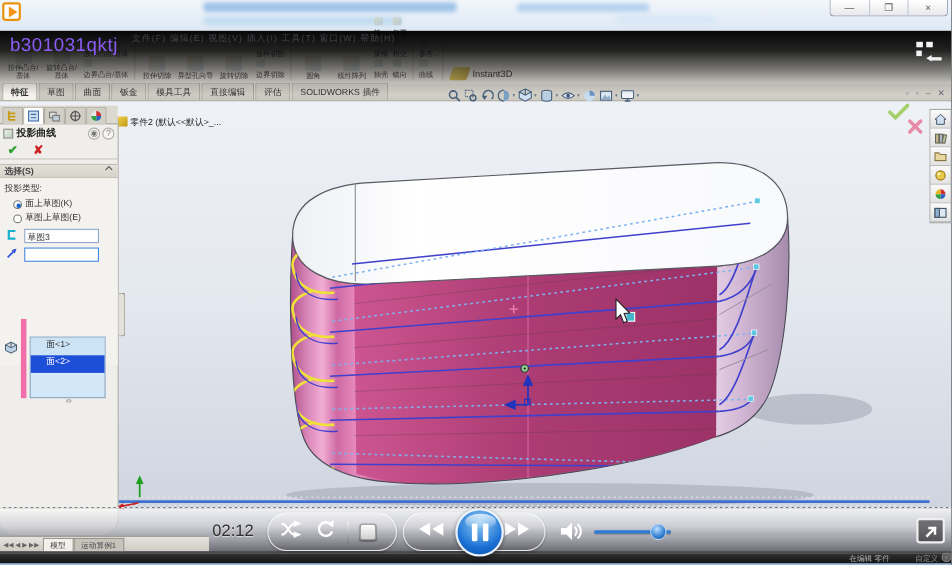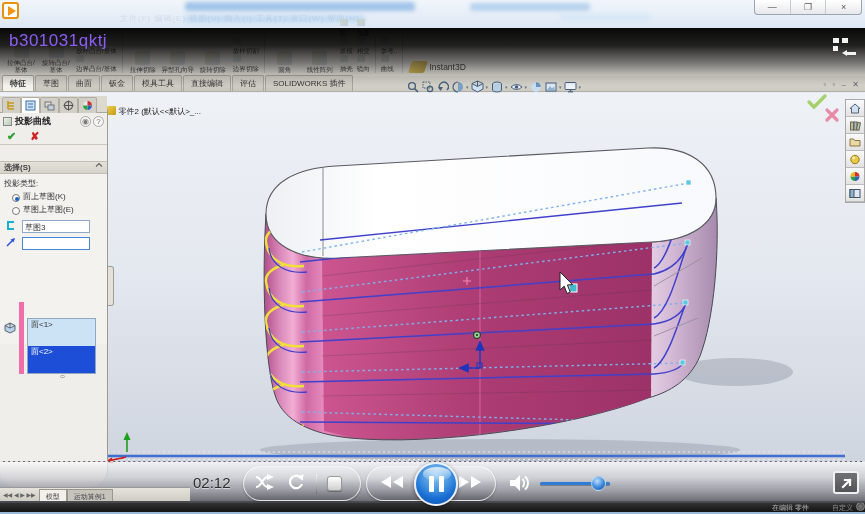--- a/index.html
+++ b/index.html
@@ -21,21 +21,21 @@
   
   .ribbon{left:0;top:28px;width:865px;height:48px;background:linear-gradient(#f2f0ea,#e6e3db);z-index:2;display:flex;align-items:flex-end;padding:2px 2px 3px 4px;}
   .rib-big{width:34px;text-align:center;font-size:6.5px;line-height:7px;color:#3a3a3a;margin-right:1px;}
   .rib-big .ric{width:15px;height:14px;margin:0 auto 1px;border-radius:2px;background:linear-gradient(135deg,#d8cfa8,#b9c4d8);opacity:.8;}
   .rib-stack{display:flex;flex-direction:column;justify-content:flex-end;font-size:6.5px;line-height:9px;color:#3a3a3a;margin:0 2px;white-space:nowrap;}
   .rib-stack span{display:block;}
   .rib-stack .ric2{display:inline-block;width:8px;height:7px;background:linear-gradient(135deg,#cfd8b9,#b9c4d8);border-radius:1px;margin-right:2px;opacity:.8;}
   .rib-sep{width:1px;height:38px;background:#c9c5bc;margin:0 3px;}
   .rib-i3d{display:flex;align-items:center;font-size:8.5px;color:#333;margin-left:4px;}
   .rib-i3d .ric{width:16px;height:12px;background:linear-gradient(135deg,#e8c84a,#b09020);border-radius:2px;margin-right:3px;transform:skewX(-18deg);opacity:.85;}
-  .menu-faint{left:120px;top:13px;font-size:8px;color:rgba(165,178,200,.30);letter-spacing:1px;z-index:12;white-space:nowrap;}
+  .menu-faint{left:120px;top:29px;font-size:8px;color:rgba(165,178,200,.30);letter-spacing:1px;z-index:12;white-space:nowrap;}
 
   
   .tabbar{left:0;top:76px;width:865px;height:16px;background:linear-gradient(#dcd9d1,#cdcac2);border-bottom:1px solid #b2afa7;z-index:2;display:flex;align-items:flex-end;padding-left:2px;}
   .swtab{font-size:8px;color:#333;padding:2px 7px 2px;border:1px solid #a8a59d;border-bottom:none;background:linear-gradient(#d6d3cb,#c9c6be);margin-right:1px;border-radius:2px 2px 0 0;white-space:nowrap;}
   .swtab.active{background:#f4f2ec;font-weight:bold;}
   .docwin-ctrl{position:absolute;right:4px;top:80px;font-size:8px;color:#667;z-index:4;letter-spacing:2px;}
 
   
   .workarea{left:0;top:93px;width:865px;height:394px;background:linear-gradient(#eef1f6 0%,#e4e8ef 45%,#ccd2dd 100%);z-index:1;}
   .model-svg{left:0;top:0;width:865px;height:514px;z-index:2;pointer-events:none;}
@@ -59,34 +59,34 @@
   .pm-tabs{display:flex;height:17px;background:#dcd9d1;border-bottom:1px solid #aaa79f;padding-left:2px;}
   .pm-tab{width:19px;height:16px;margin-top:1px;display:flex;align-items:center;justify-content:center;border:1px solid #b0ada5;border-bottom:none;background:#d2cfc7;border-radius:2px 2px 0 0;}
   .pm-tab.active{background:#fff;}
   .pm-title{display:flex;align-items:center;height:16px;padding:0 3px;font-weight:bold;font-size:9px;color:#222;}
   .pm-title .cube{width:9px;height:9px;border:1px solid #888;background:linear-gradient(135deg,#e8f2e8,#b8ccb8);margin-right:3px;}
   .pm-title .sp{flex:1;}
   .pm-title .mini{font-weight:normal;font-size:8px;color:#777;width:11px;height:11px;border:1px solid #aaa;border-radius:6px;text-align:center;line-height:10px;margin-left:2px;background:#f8f6f2;}
   .pm-okrow{display:flex;align-items:center;height:16px;padding-left:7px;gap:14px;border-bottom:1px solid #c9c6be;}
   .pm-ok{color:#2ca02c;font-size:11px;font-weight:bold;}
   .pm-cancel{color:#cc2222;font-size:11px;font-weight:bold;}
-  .pm-group-hd{margin-top:16px;height:13px;background:linear-gradient(#e4e1da,#d6d3cb);border-top:1px solid #c2bfb7;border-bottom:1px solid #c2bfb7;display:flex;padding:0 4px;font-weight:bold;color:#444;}
+  .pm-group-hd{margin-top:4px;height:13px;background:linear-gradient(#e4e1da,#d6d3cb);border-top:1px solid #c2bfb7;border-bottom:1px solid #c2bfb7;display:flex;padding:0 4px;font-weight:bold;color:#444;}
   .pm-group-hd .sp{flex:1;}
   .pm-body{padding:3px 0 0 0;position:relative;height:170px;background:#f4f2ee;}
   .pm-lbl{padding:1px 4px;}
   .pm-radio{display:flex;align-items:flex-end;padding:1px 2px 1px 12px;}
   .pm-radio .rdot{width:8px;height:8px;border:1px solid #777;border-radius:50%;background:#fff;margin-right:3px;position:relative;flex:none;}
   .pm-radio.sel .rdot::after{content:"";position:absolute;left:1.5px;top:1.5px;width:4px;height:4px;border-radius:50%;background:#1464c8;}
   .pm-fieldrow{display:flex;align-items:center;margin-top:3px;height:14px;position:relative;}
   .pm-fi{width:22px;text-align:center;flex:none;}
   .pm-field{width:68px;height:13px;background:#fff;border:1px solid #8fa8c8;font-size:8px;padding:1px 2px;overflow:hidden;}
   .pm-field.active{border:1px solid #4488dd;}
   .pink-bar{position:absolute;left:19px;top:128px;width:5px;height:72px;background:var(--selection-pink,#f06eaa);}
   .pm-list{position:absolute;left:27px;top:144px;width:69px;height:56px;background:#d2e7f8;border:1px solid #90a8be;}
-  .pm-list .row{height:27px;line-height:12px;padding-left:3px;background:#cce2f5;}
+  .pm-list .row{height:16px;line-height:12px;padding-left:14px;background:#cce2f5;}
   .pm-list .row.sel{background:#1d4ed8;color:#fff;}
   .pm-cubeic{position:absolute;left:4px;top:148px;}
   .pm-checks{position:absolute;left:0;top:204px;width:108px;}
   .pm-check{display:flex;align-items:center;padding:2px 0 2px 10px;}
   .pm-check .box{width:8px;height:8px;border:1px solid #888;background:#fff;margin-right:4px;flex:none;}
   .pm-resize{position:absolute;left:60px;top:201px;width:5px;height:3px;border:1px solid #aaa;border-radius:2px;}
   .panel-flyout{position:absolute;left:108px;top:266px;width:6px;height:40px;background:#e4e1da;border:1px solid #a09d95;border-left:none;border-radius:0 3px 3px 0;z-index:5;}
 
   
   .taskpane{right:0;top:99px;width:20px;background:#ececea;border:1px solid #a8a8a8;z-index:5;}

